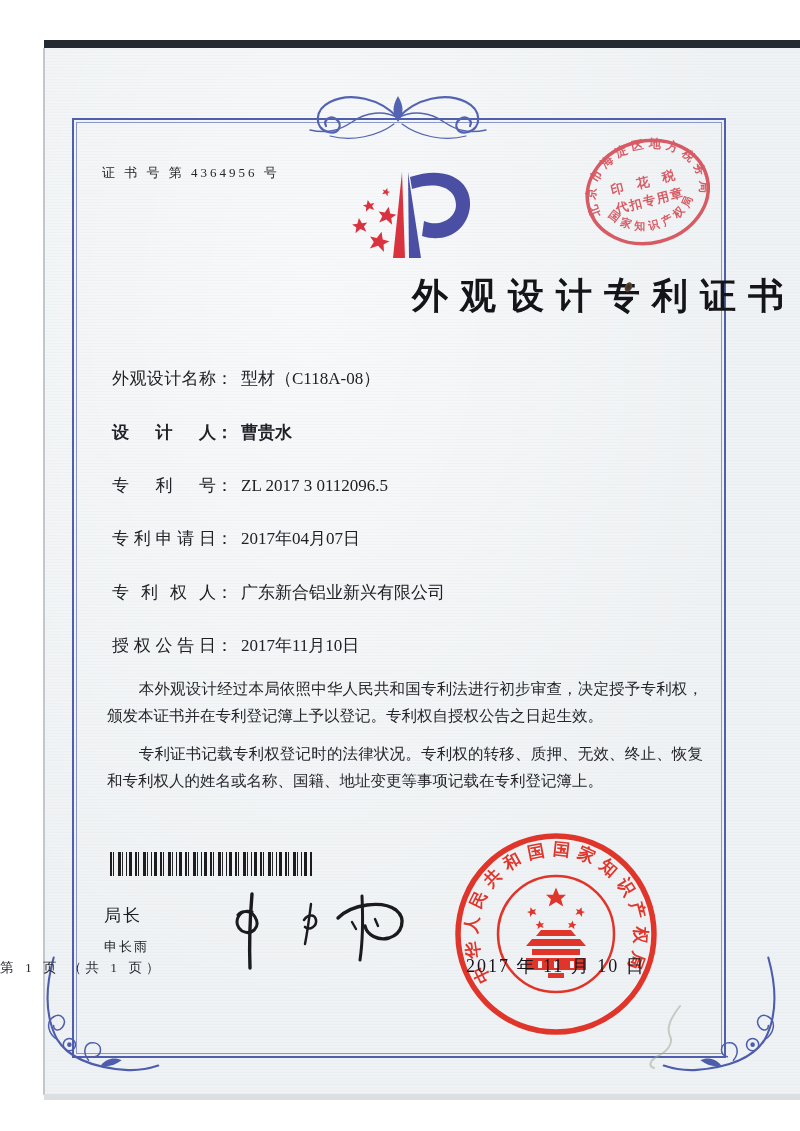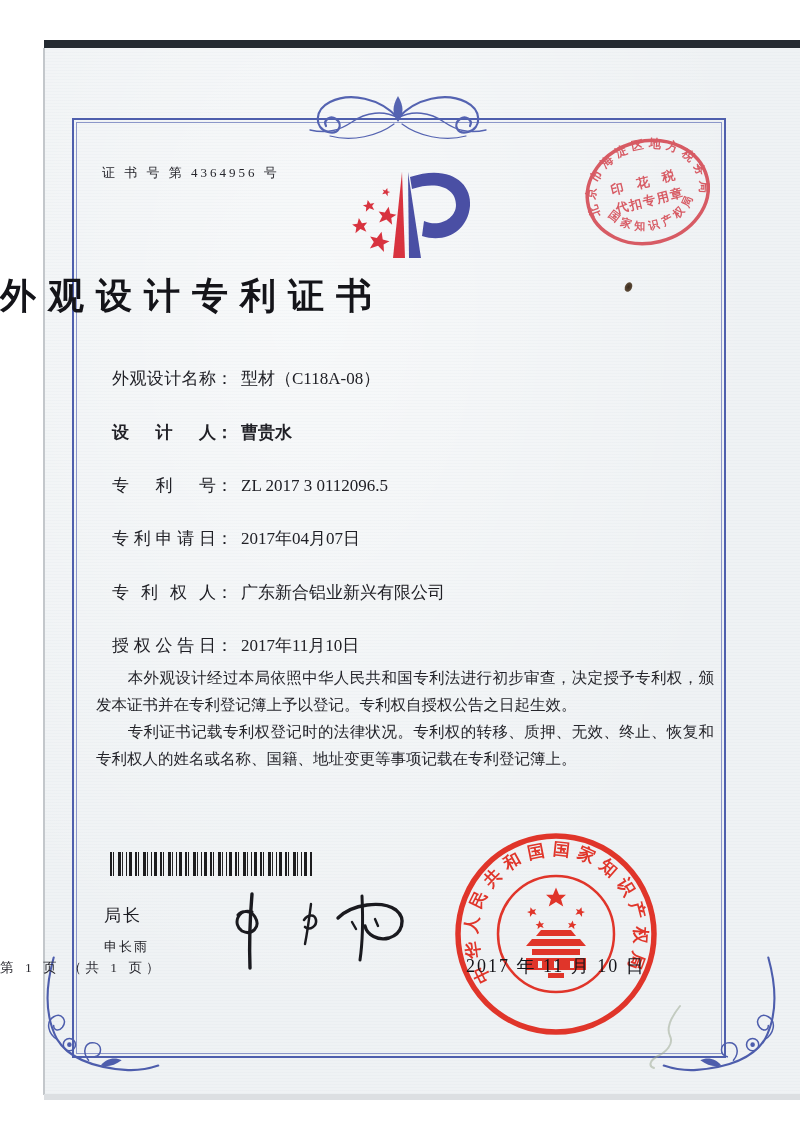--- a/index.html
+++ b/index.html
@@ -23,31 +23,31 @@
   .frame{position:absolute;left:72px;top:118px;width:650px;height:936px;border:2px solid #4f5fad;}
   .frame::after{content:"";position:absolute;inset:2px;border:1px solid #8c97c9;}
   .ornament{position:absolute;pointer-events:none;}
   .orn-top{left:290px;top:84px;width:216px;height:66px;}
   .orn-bl{left:38px;top:952px;width:122px;height:126px;}
   .orn-br{left:662px;top:952px;width:122px;height:126px;transform:scaleX(-1);}
   
   .cert-no{position:absolute;left:102px;top:164px;font-size:13px;letter-spacing:3px;color:#26262c;}
   .logo{position:absolute;left:336px;top:160px;width:152px;height:106px;}
   .tax-stamp{position:absolute;left:578px;top:130px;width:140px;height:126px;transform:rotate(-14deg);opacity:.93;}
-  .doc-title{position:absolute;left:0;top:272px;width:796px;text-align:left;
+  .doc-title{position:absolute;left:0;top:272px;width:796px;text-align:right;
     font-size:36px;font-weight:bold;letter-spacing:12px;color:#141419;}
   
   .field{position:absolute;left:112px;font-size:17px;color:#202026;white-space:nowrap;}
   .flabel{display:inline-block;width:104px;text-align:justify;text-align-last:justify;}
   .colon{margin-right:8px;}
   .f0{top:367px;} .f1{top:421px;font-weight:bold;} .f2{top:474px;} .f3{top:527px;} .f4{top:581px;} .f5{top:634px;}
   
   .body-text{position:absolute;left:96px;top:664px;width:618px;font-size:15.5px;
     line-height:27px;text-align:justify;color:#25252b;}
-  .body-text p{margin:0;text-indent:2.05em;}
+  .body-text p{margin:11px;text-indent:2.05em;}
   
   .barcode{position:absolute;left:110px;top:852px;width:202px;height:24px;
     background-image:
       repeating-linear-gradient(90deg,#1d1d1f 0 2px,transparent 2px 3px,#1d1d1f 3px 4px,transparent 4px 8px,
         #1d1d1f 8px 11px,transparent 11px 12px,#2a2a2c 12px 13px,transparent 13px 16px,
         #1d1d1f 16px 17px,transparent 17px 19px,#1d1d1f 19px 22px,transparent 22px 25px);}
   
   .signer-title{position:absolute;left:104px;top:904px;font-size:17px;letter-spacing:2px;color:#1c1c22;}
   .signer-name{position:absolute;left:104px;top:938px;font-size:13px;letter-spacing:2px;color:#1c1c22;}
   .signature{position:absolute;left:212px;top:878px;width:210px;height:102px;}

